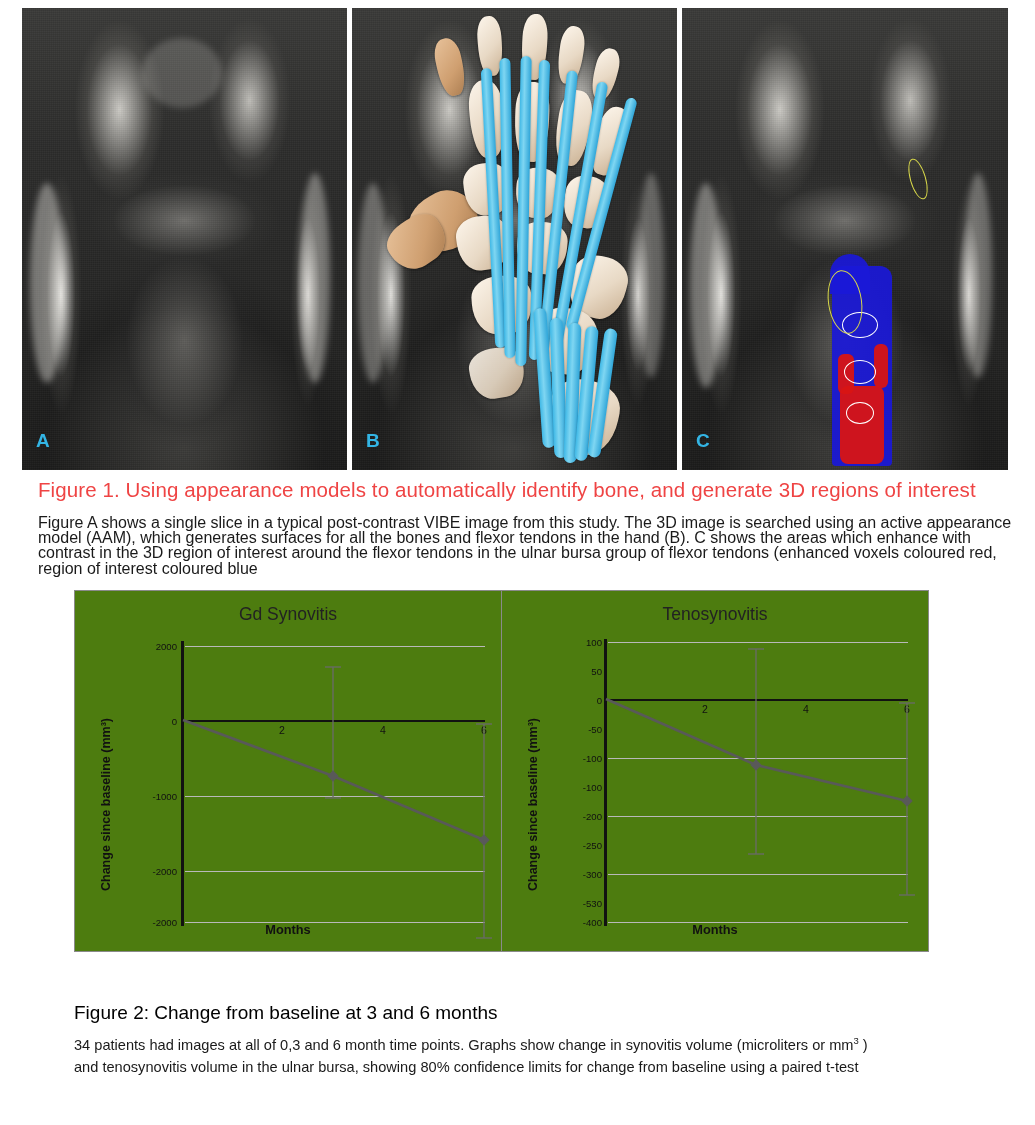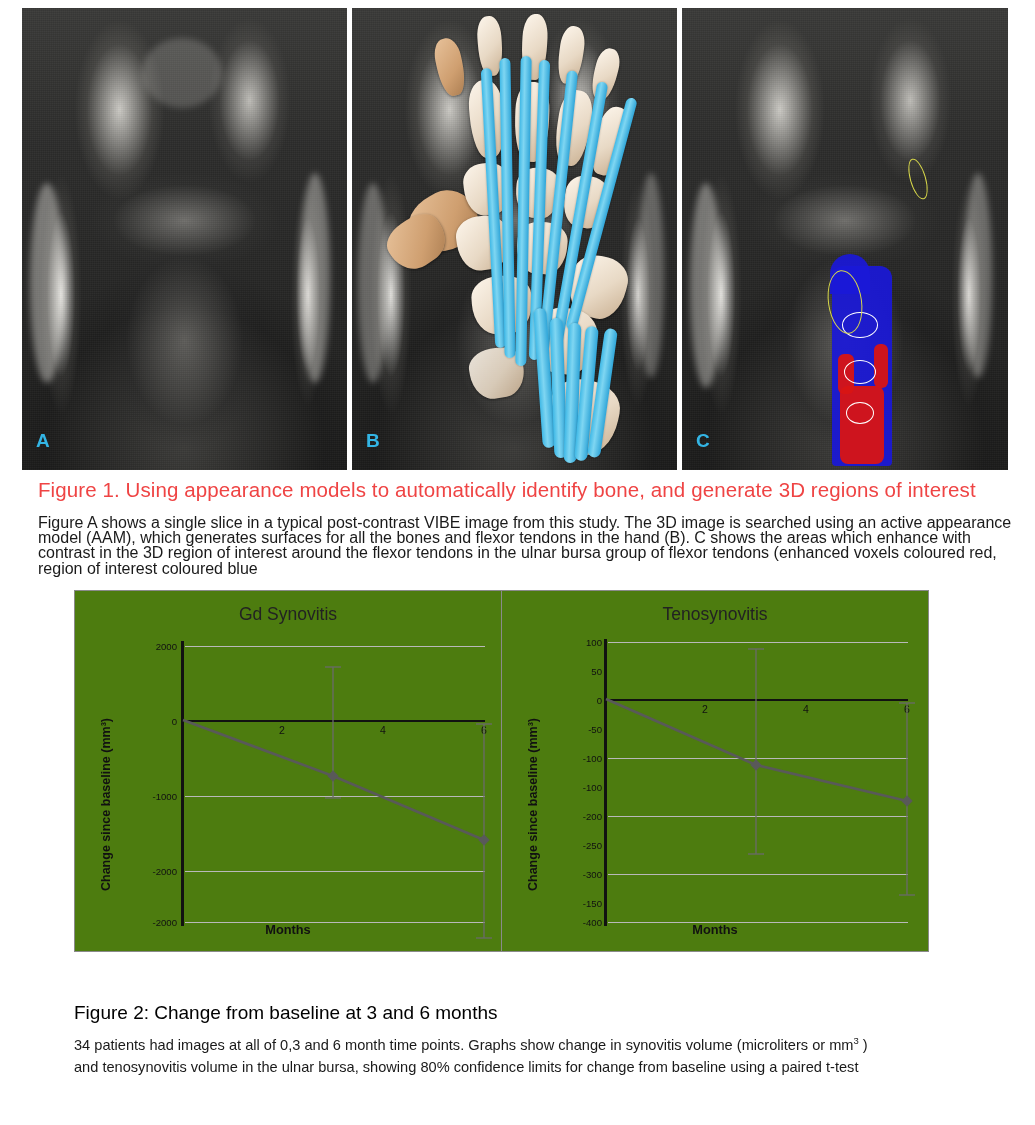--- a/index.html
+++ b/index.html
@@ -366,21 +366,21 @@
 
     <div class="ytick" style="top:51px;width:60px;left:40px;">100</div>
     <div class="ytick" style="top:80px;width:60px;left:40px;">50</div>
     <div class="ytick" style="top:109px;width:60px;left:40px;">0</div>
     <div class="ytick" style="top:138px;width:60px;left:40px;">-50</div>
     <div class="ytick" style="top:167px;width:60px;left:40px;">-100</div>
     <div class="ytick" style="top:196px;width:60px;left:40px;">-100</div>
     <div class="ytick" style="top:225px;width:60px;left:40px;">-200</div>
     <div class="ytick" style="top:254px;width:60px;left:40px;">-250</div>
     <div class="ytick" style="top:283px;width:60px;left:40px;text-align:right;">-300</div>
-    <div class="ytick" style="top:312px;width:60px;left:40px;">-150</div>
+    <div class="ytick" style="top:312px;width:60px;left:40px;">-530</div>
     <div class="ytick" style="top:331px;width:60px;left:40px;">-400</div>
 
     <div class="gridline" style="left:106px;top:51px;width:300px;"></div>
     <div class="gridline" style="left:106px;top:167px;width:300px;"></div>
     <div class="gridline" style="left:106px;top:225px;width:300px;"></div>
     <div class="gridline" style="left:106px;top:283px;width:300px;"></div>
     <div class="gridline" style="left:106px;top:331px;width:300px;"></div>
 
     <div class="zeroline" style="left:102px;top:108px;width:304px;"></div>
     <div class="yaxis-line" style="left:102px;top:48px;height:287px;"></div>

